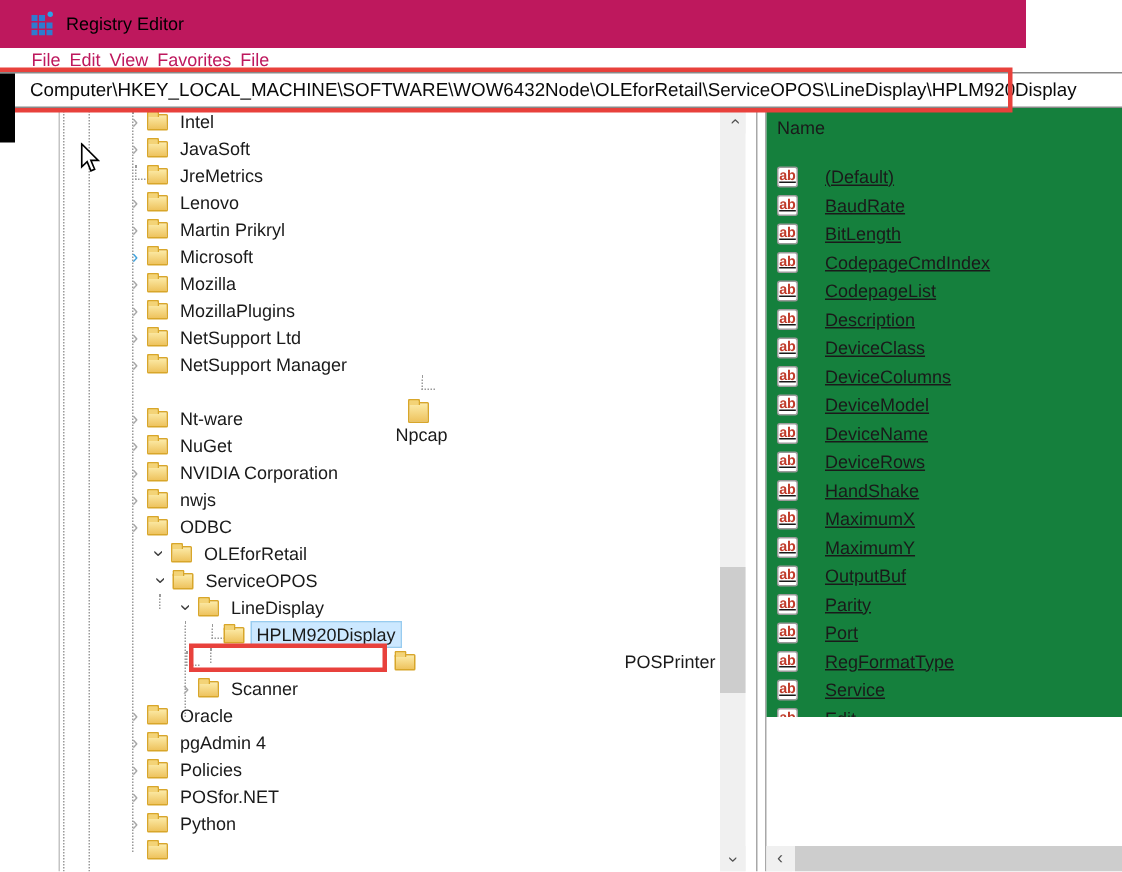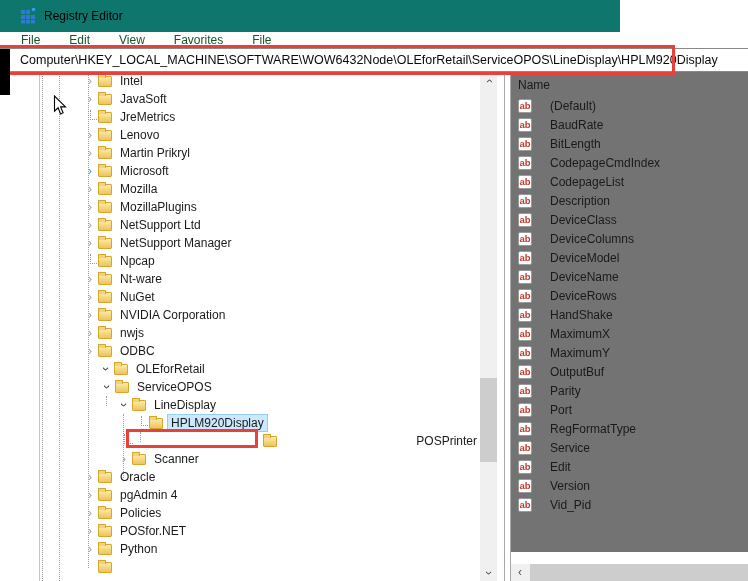--- a/index.html
+++ b/index.html
@@ -6,29 +6,29 @@
   html, body { width: 748px; height: 581px; overflow: hidden; }
   body {
     position: relative;
     background: #ffffff;
     font-family: "Liberation Sans", sans-serif;
     font-size: 12px;
     color: #1a1a1a;
   }
 
   
-  .titlebar { position: absolute; left: 0; top: 0; width: 620px; height: 32px; background: #0f766e; }
+  .titlebar { position: absolute; left: 0; top: 0; width: 684px; height: 32px; background: #be185d; }
   .app-icon { position: absolute; left: 20px; top: 7px; width: 17px; height: 17px; }
   .title-text { position: absolute; left: 44px; top: 9px; font-size: 12px; color: #000; }
 
   
   .menubar {
     position: absolute; left: 0; top: 31px; width: 748px; height: 17px;
-    display: flex; align-items: center; padding-left: 21px; gap: 29px;
-    font-size: 12px; color: #14532d;
+    display: flex; align-items: center; padding-left: 21px; gap: 6px;
+    font-size: 12px; color: #be185d;
   }
   .menubar span { cursor: default; }
 
   
   .addressbar {
     position: absolute; left: 0; top: 48px; width: 748px; height: 24px;
     background: #fff; border-top: 1px solid #898989; border-bottom: 1px solid #898989;
     line-height: 22px; padding-left: 20px; font-size: 12.5px; color: #0a0a0a;
     white-space: nowrap; overflow: hidden;
   }
@@ -84,23 +84,23 @@
   .sb-up::before { transform: rotate(-90deg); display: block; }
   .sb-down::before { transform: rotate(90deg); display: block; }
   .sb-left::before { transform: rotate(180deg); display: block; }
 
   #splitter {
     position: absolute; left: 504px; top: 72px; width: 7px; height: 509px;
     border-left: 1px solid #a8a8a8; border-right: 1px solid #a8a8a8; background: #fff;
   }
 
   
-  #rpanel { position: absolute; left: 511px; top: 72px; width: 237px; height: 480px; background: #737373; overflow: hidden; }
+  #rpanel { position: absolute; left: 511px; top: 72px; width: 237px; height: 406px; background: #15803d; overflow: hidden; }
   #col-header { padding: 6px 0 0 7px; height: 24px; color: #1a1a1a; }
-  #vrows { position: absolute; left: 0; top: 24px; right: 0; }
+  #vrows { position: absolute; left: 0; top: 36px; right: 0; text-decoration: underline; }
   .vrow { height: 19px; display: flex; align-items: center; padding-left: 7px; white-space: nowrap; }
   .ab-icon {
     flex: 0 0 14px; width: 14px; height: 14px; background: #fff;
     border: 1px solid #9a9a9a; border-radius: 2px;
     color: #c03b2a; font-weight: bold; font-size: 9.5px;
     display: flex; align-items: center; justify-content: center;
   }
   .vlabel { margin-left: 18px; }
 
   #hscroll { position: absolute; left: 511px; top: 564px; width: 237px; height: 17px; background: #f0f0f0; }
@@ -191,21 +191,21 @@
     <div class="trow" style="padding-left: 82px;">
       <span class="chev">›</span>
       <span class="folder"></span>
       <span class="tlabel">NetSupport Ltd</span>
     </div>
     <div class="trow" style="padding-left: 82px;">
       <span class="chev">›</span>
       <span class="folder"></span>
       <span class="tlabel">NetSupport Manager</span>
     </div>
-    <div class="trow" style="padding-left: 82px;">
+    <div class="trow" style="padding-left: 82px; flex-direction: column;">
       <span class="chev stub"></span>
       <span class="folder"></span>
       <span class="tlabel">Npcap</span>
     </div>
     <div class="trow" style="padding-left: 82px;">
       <span class="chev">›</span>
       <span class="folder"></span>
       <span class="tlabel">Nt-ware</span>
     </div>
     <div class="trow" style="padding-left: 82px;">

